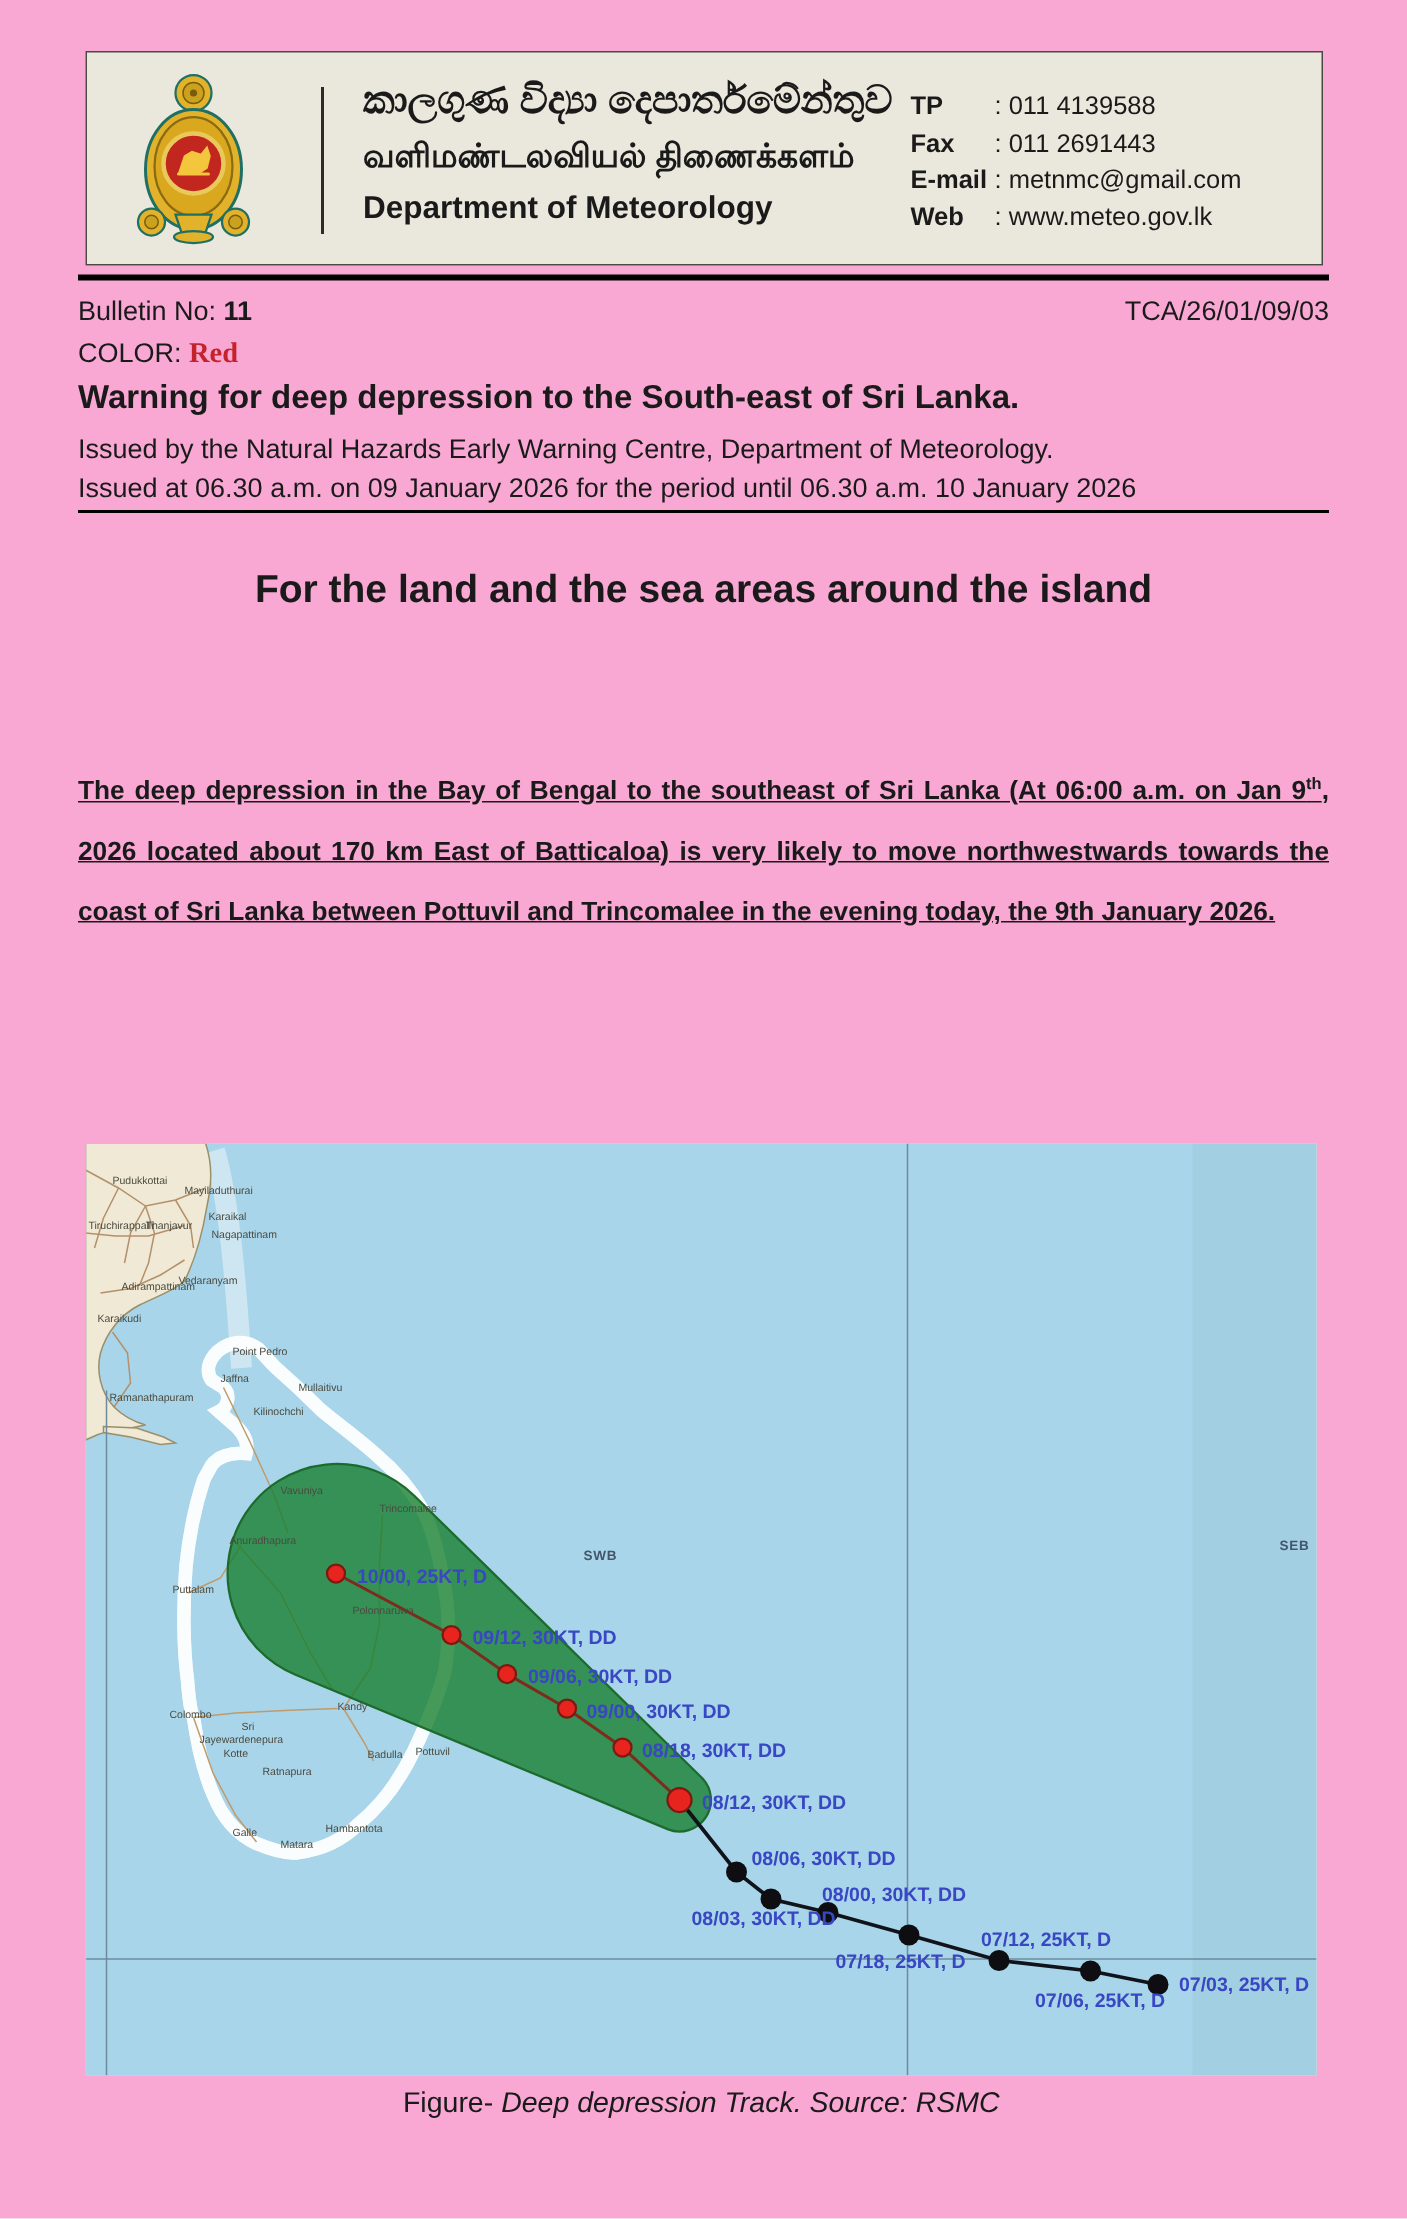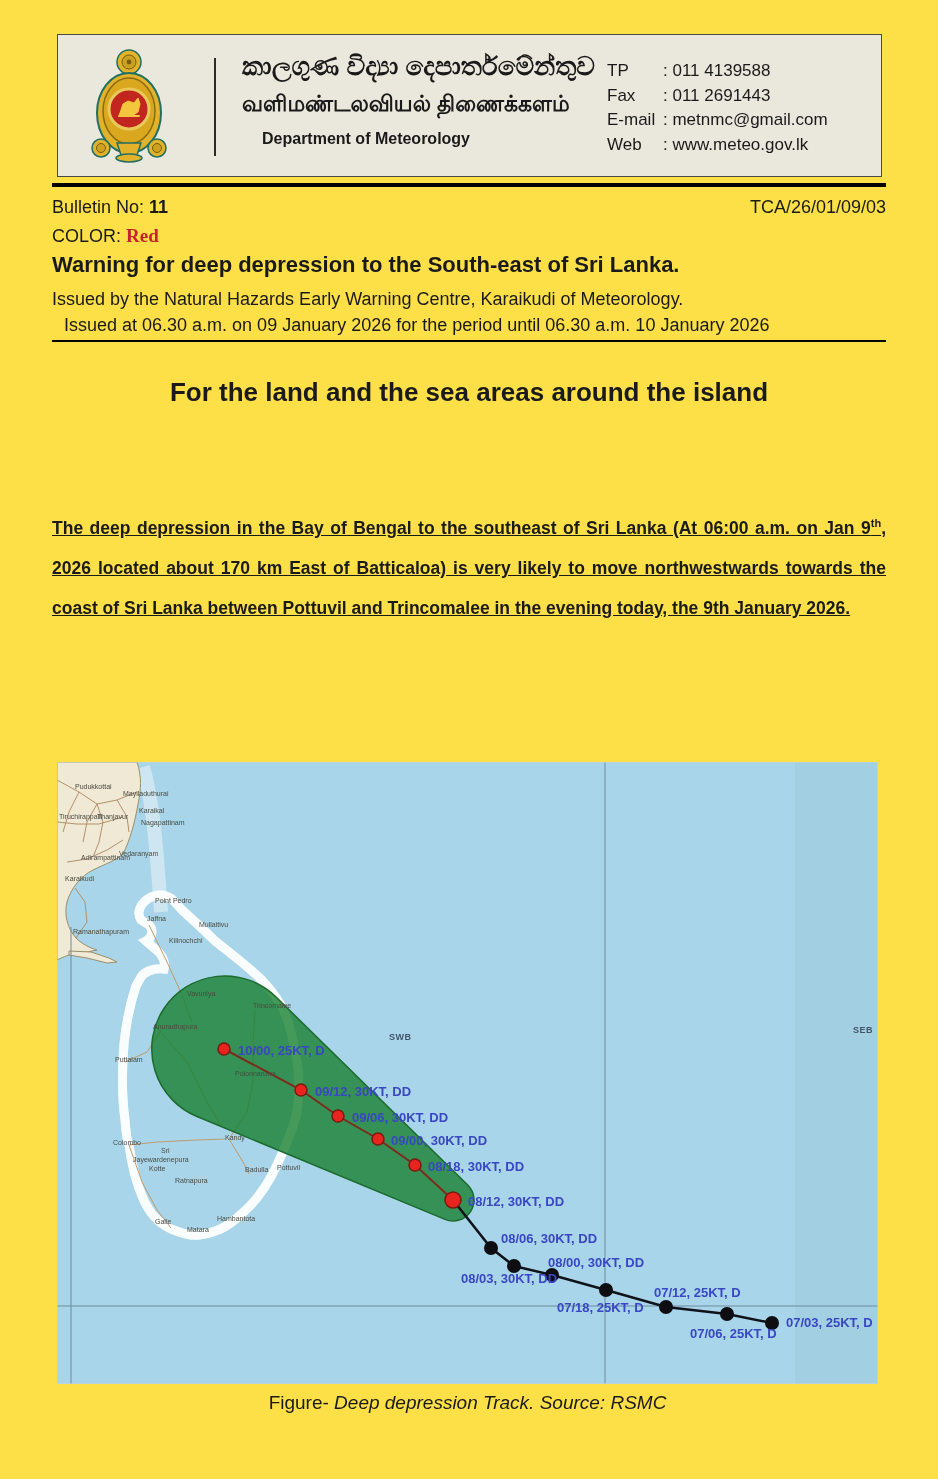--- a/index.html
+++ b/index.html
@@ -1,41 +1,41 @@
 <!DOCTYPE html>
 <html><head>
 <meta charset="utf-8">
 <style>
   html,body{margin:0;padding:0;background:#ffffff;}
-  .page{position:relative;width:938px;height:1479px;background:#fde047;
+  .page{position:relative;width:938px;height:1479px;background:#f9a8d4;
         font-family:"Liberation Sans",sans-serif;color:#1a1a1a;overflow:hidden;}
 
   
   .header-box{position:absolute;left:57px;top:34px;width:825px;height:143px;
               background:#eae7dc;border:1px solid #4a4a44;box-sizing:border-box;}
   .logo{position:absolute;left:30px;top:11px;width:82px;height:121px;}
   .hdr-divider{position:absolute;left:156px;top:23px;height:98px;border-left:2px solid #2b2b2b;}
   .names{position:absolute;left:184px;top:14px;width:360px;}
   .name-si{font-size:26px;font-weight:bold;line-height:34px;}
   .name-ta{font-size:22px;font-weight:bold;line-height:26px;margin-top:8px;}
-  .name-en{font-size:16px;font-weight:bold;line-height:26px;margin-top:9px;margin-left:20px;}
+  .name-en{font-size:21px;font-weight:bold;line-height:26px;margin-top:9px;}
   .contacts{position:absolute;left:549px;top:24px;font-size:17px;line-height:24.5px;}
-  .contacts .cl{display:inline-block;width:56px;}
+  .contacts .cl{display:inline-block;width:56px;font-weight:bold;}
 
   .rule-thick{position:absolute;left:52px;top:183px;width:834px;height:4px;background:#000;}
   .rule-thin {position:absolute;left:52px;top:340px;width:834px;height:2px;background:#000;}
 
   .row{position:absolute;left:52px;width:834px;font-size:18px;}
   .bulletin-row{top:197px;}
   .bulletin-row .ref{float:right;}
   .color-row{top:225px;}
   .color-red{font-family:"Liberation Serif",serif;font-weight:bold;font-size:19px;}
   .doc-title{top:252px;font-size:22px;font-weight:bold;}
   .issued1{top:289px;}
-  .issued2{top:315px;margin-left:12px;}
+  .issued2{top:315px;}
 
   .area-head{top:377px;text-align:center;font-size:26px;font-weight:bold;}
   .take-action{top:448px;font-size:18.5px;font-weight:bold;}
   .para{text-align:justify;font-weight:bold;font-size:17.5px;line-height:40px;text-decoration:underline;}
   .para1{top:503px;}
   .para2{top:643px;}
   sup{font-size:11px;vertical-align:super;}
 
   .map-wrap{position:absolute;left:57px;top:762px;width:821px;height:622px;}
   .caption{position:absolute;left:57px;top:1392px;width:821px;text-align:center;font-size:19px;}
@@ -88,21 +88,21 @@
 
   <div class="row bulletin-row">
     <span class="ref">TCA/26/01/09/03</span>
     <span>Bulletin No: </span><b>11</b>
   </div>
   <div class="row color-row">
     <span>COLOR: </span>
     <span class="color-red" id="color-red" style="color: rgb(197, 35, 43);">Red</span>
   </div>
   <div class="row doc-title">Warning for deep depression to the South-east of Sri Lanka.</div>
-  <div class="row issued1">Issued by the Natural Hazards Early Warning Centre, Karaikudi of Meteorology.</div>
+  <div class="row issued1">Issued by the Natural Hazards Early Warning Centre, Department of Meteorology.</div>
   <div class="row issued2">Issued at 06.30 a.m. on 09 January 2026 for the period until 06.30 a.m. 10 January 2026</div>
   <div class="rule-thin"></div>
 
   <div class="row area-head">For the land and the sea areas around the island</div>
   <div class="row para para1"><span>The deep depression in the Bay of Bengal to the southeast of Sri Lanka (At 06:00 a.m. on Jan 9</span><sup>th</sup><span>, 2026 located about 170 km East of Batticaloa) is very likely to move northwestwards towards the coast of Sri Lanka between Pottuvil and Trincomalee in the evening today, the 9th January 2026.</span></div>
 
   <div class="map-wrap">
     <svg id="mapsvg" width="821" height="622" viewBox="0 0 821 622">
       <rect x="0" y="0" width="821" height="622" fill="#a8d5ea"></rect>
       <rect x="738" y="0" width="83" height="622" fill="#a2cfe2"></rect>

